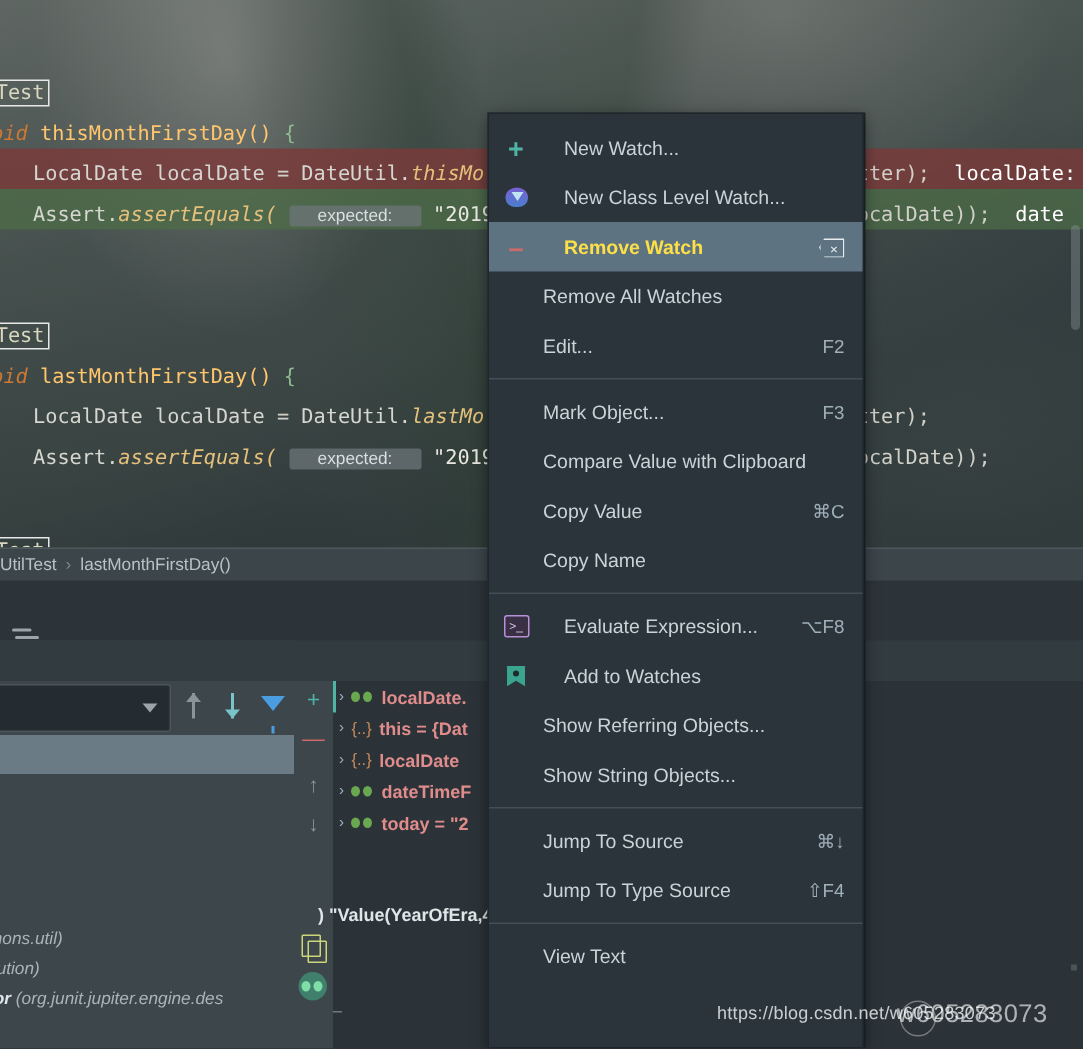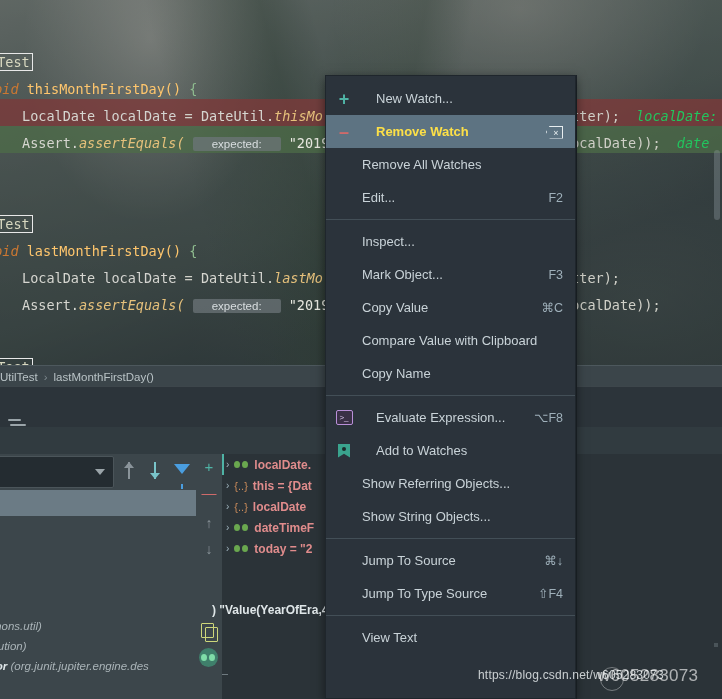--- a/index.html
+++ b/index.html
@@ -67,21 +67,21 @@
 
   .kw       { color: #cc7832; font-style: italic; }
   .anno     { color: #bbb529; }
   .mname    { color: #ffc66d; }
   .type     { color: #d6d6d0; }
   .var      { color: #d4d4d0; }
   .ident-i  { color: #e5c07b; font-style: italic; }
   .str      { color: #e8e8e0; }
   .punct    { color: #d0d0c8; }
   .brace    { color: #8fbc8f; }
-  .gray-i   { color: #22c55e; font-style: italic; }
+  .gray-i   { color: #ffffff; }
   .hintbox {
     background: rgba(110,118,122,0.72);
     color: #d9dee0;
     font-size: 11.5px;
     padding: 1px 19px;
     border-radius: 2px;
     font-family: "Liberation Sans", sans-serif;
   }
   .annobox {
     border: 1px solid #e8e8e8;
@@ -607,56 +607,59 @@
 
   <div class="ctx-menu">
 
     <div class="mi">
       <span class="micon">
           <span class="plus-ic">+</span>
         </span>
       <span class="mlabel">New Watch...</span>
     </div>
 
+    <div class="mi">
+      <span class="micon">
+          <span class="cloud-ic"></span>
+        </span>
+      <span class="mlabel">New Class Level Watch...</span>
+    </div>
 
     <div class="mi sel">
       <span class="micon">
           <span class="minus-ic">–</span>
         </span>
       <span class="mlabel">Remove Watch</span>
       <span class="shortcut"><span class="del-key">×</span></span>
     </div>
 
     <div class="mi noic">
       <span class="mlabel">Remove All Watches</span>
     </div>
 
     <div class="mi noic">
       <span class="mlabel">Edit...</span>
       <span class="shortcut">F2</span>
     </div>
 
     <div class="sep-line"></div>
 
-    <div class="mi noic">
-      <span class="mlabel">Inspect...</span>
-    </div>
 
     <div class="mi noic">
       <span class="mlabel">Mark Object...</span>
       <span class="shortcut">F3</span>
     </div>
 
     <div class="mi noic">
+      <span class="mlabel">Compare Value with Clipboard</span>
+    </div>
+
+    <div class="mi noic">
       <span class="mlabel">Copy Value</span>
       <span class="shortcut">⌘C</span>
-    </div>
-
-    <div class="mi noic">
-      <span class="mlabel">Compare Value with Clipboard</span>
     </div>
 
     <div class="mi noic">
       <span class="mlabel">Copy Name</span>
     </div>
 
     <div class="sep-line"></div>
 
     <div class="mi">
       <span class="micon">

